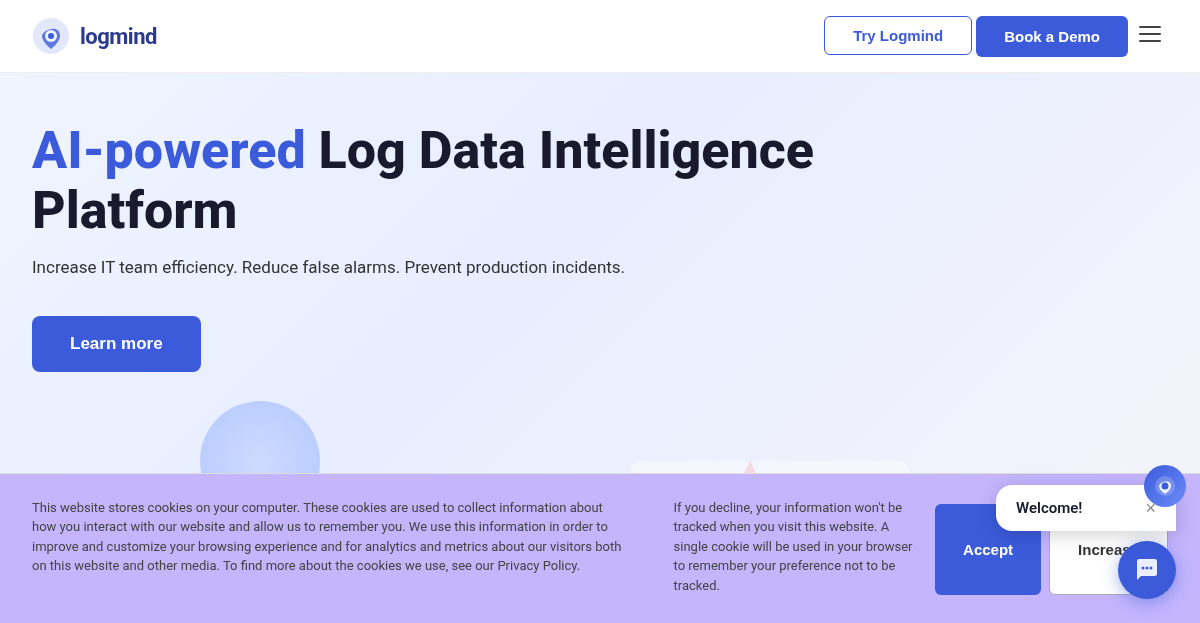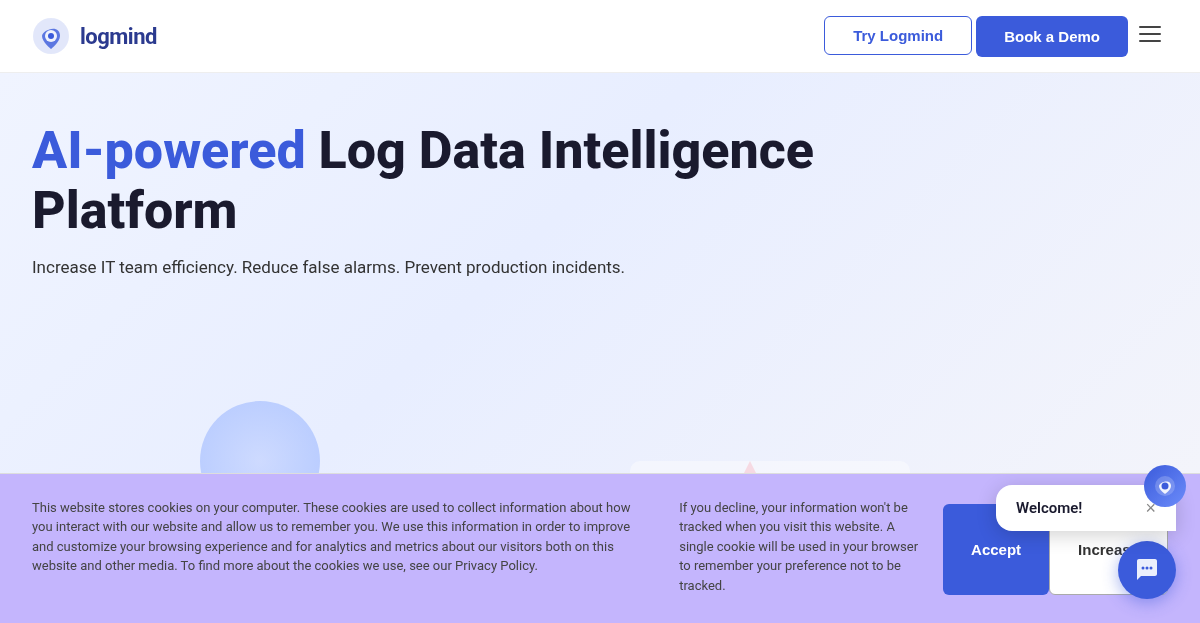--- a/index.html
+++ b/index.html
@@ -171,21 +171,21 @@
     .cookie-text2 {
       font-size: 13px;
       color: #444;
       line-height: 1.5;
       max-width: 960px;
       margin-left: 36px;
     }
 
     .cookie-actions {
       display: flex;
-      gap: 0;
+      gap: 8px;
       margin-top: 6px;
     }
 
     .btn-accept {
       background: #3b5bdb;
       color: #fff;
       border: none;
       padding: 12px 28px;
       border-radius: 6px;
       font-size: 15px;
@@ -329,20 +329,21 @@
       <span></span>
     </div>
   </div>
 </header>
 
 <section class="hero">
   <h1 class="hero-title">
     <span class="hero-title-accent">AI-powered</span><span> Log Data Intelligence Platform</span>
   </h1>
   <p class="hero-subtitle">Increase IT team efficiency. Reduce false alarms. Prevent production incidents.</p>
+  <button class="btn-learn">Learn more</button>
 
   
   <div class="shape-left"></div>
   <div class="shape-right"></div>
   <div class="shape-right2"></div>
 
   
   <svg class="hero-illustration" viewBox="0 0 900 200" xmlns="http://www.w3.org/2000/svg" preserveAspectRatio="xMidYMax meet">
     <rect x="120" y="60" width="320" height="130" rx="10" fill="white" opacity="0.7"></rect>
     <rect x="135" y="75" width="80" height="12" rx="3" fill="#3b5bdb" opacity="0.3"></rect>

